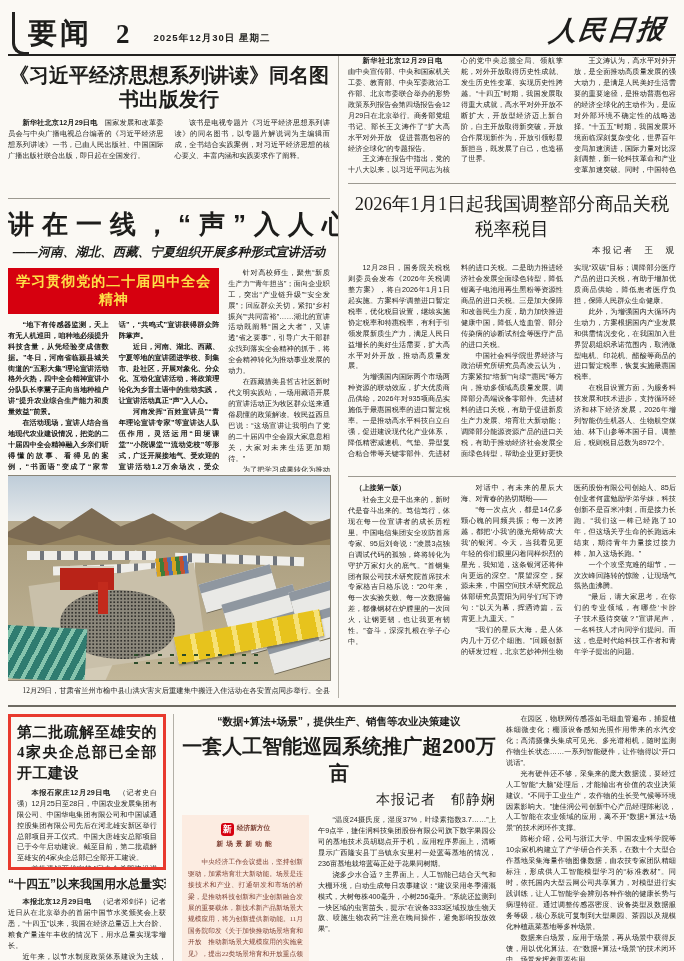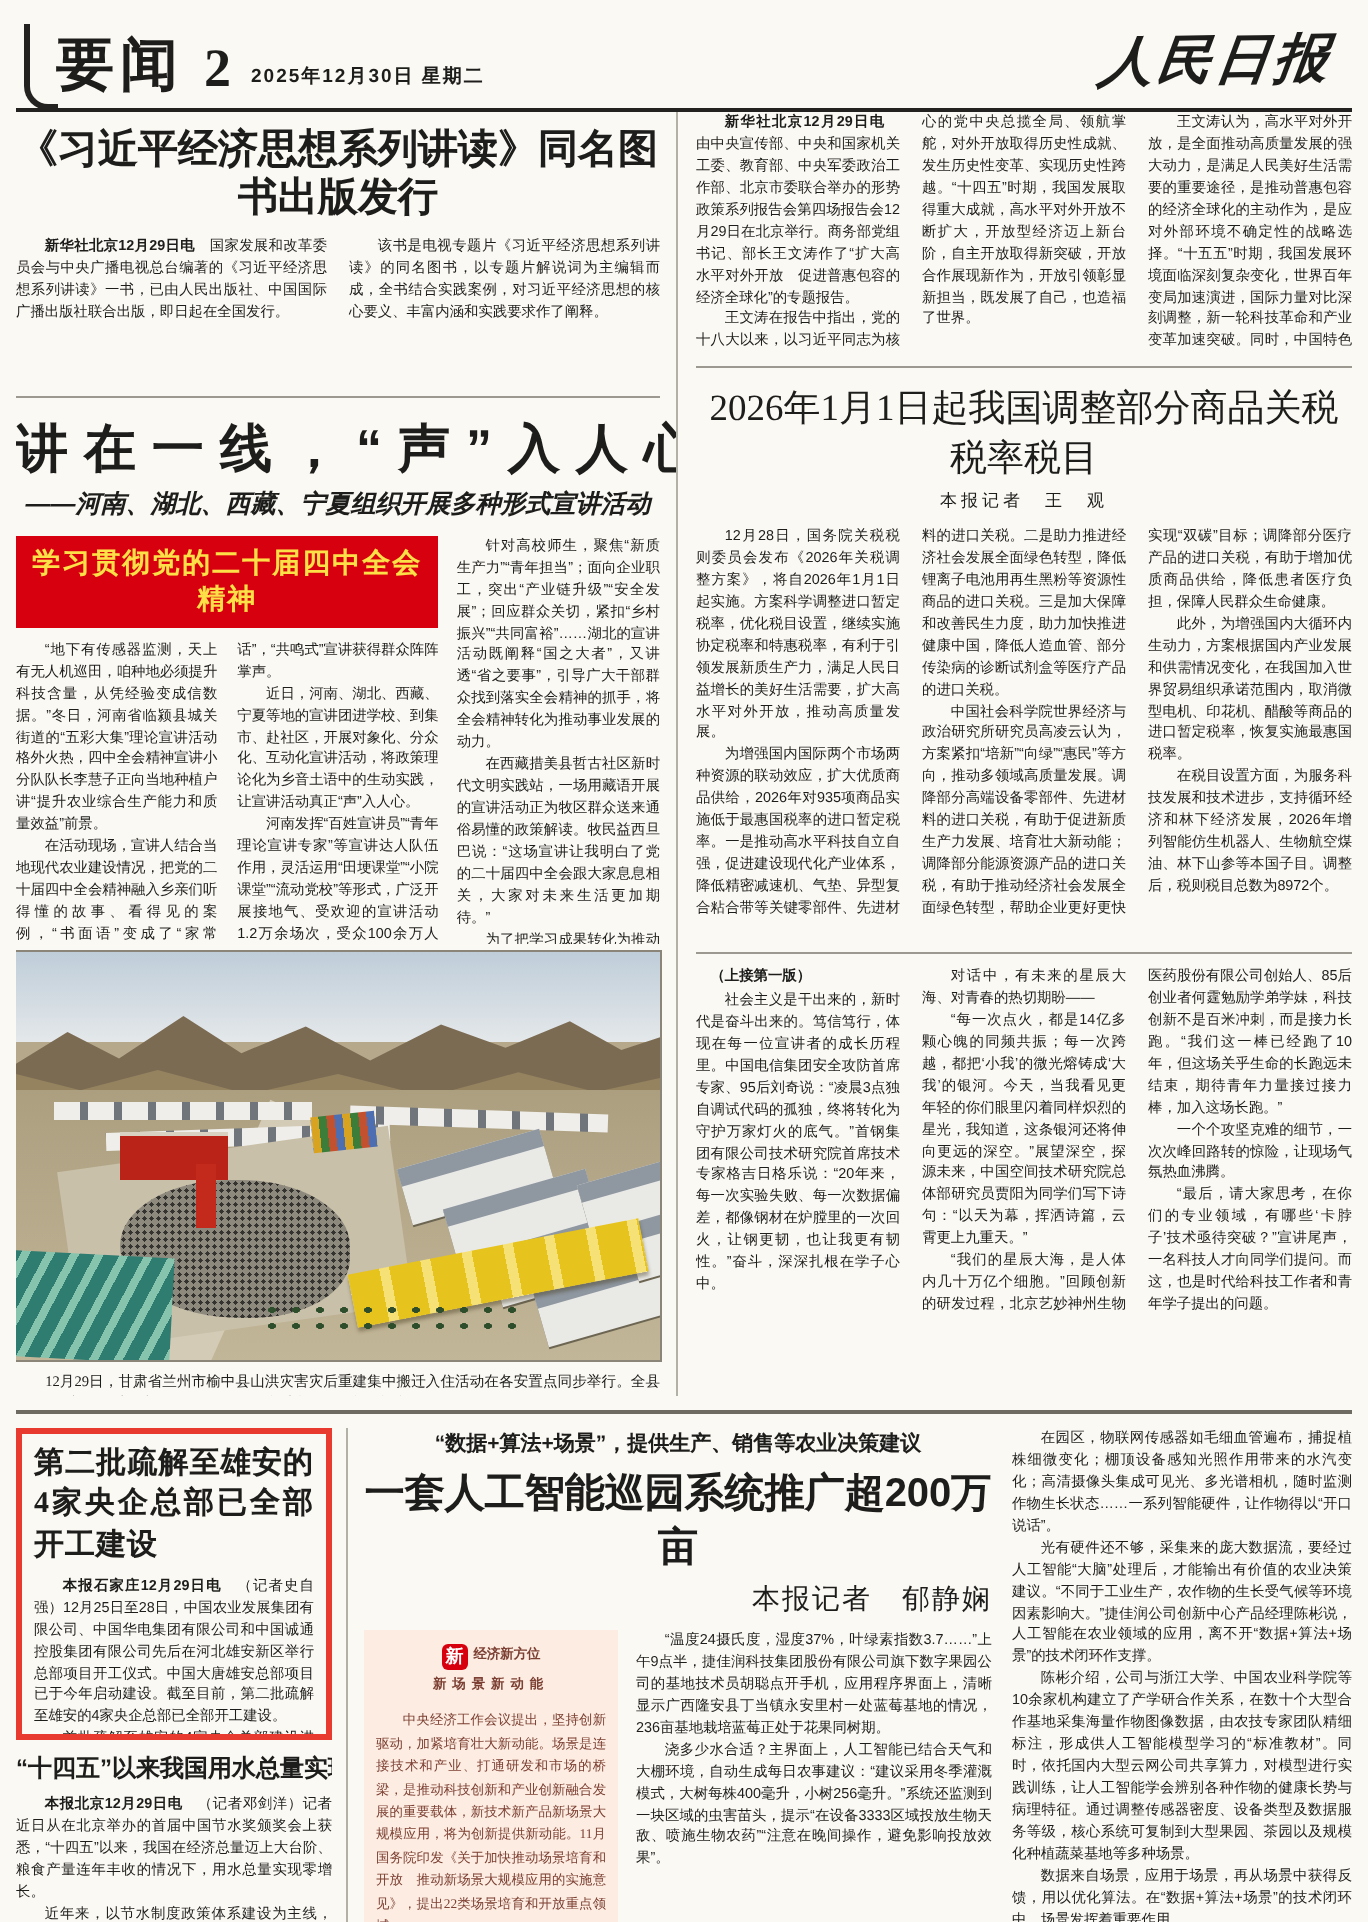--- a/index.html
+++ b/index.html
@@ -10,21 +10,21 @@
     font-family:"Liberation Sans","DejaVu Sans",sans-serif;
     color:#1d1d1b;
   }
   
   .masthead { position:relative; height:50px; border-bottom:2px solid #232220;
     display:flex; align-items:flex-end; justify-content:space-between;
     padding:0 4px 6px 20px; box-sizing:border-box; }
   .mast-bracket { position:absolute; left:4px; top:6px; width:14px; height:40px;
     border-left:3px solid #232220; border-bottom:3px solid #232220;
     border-bottom-left-radius:12px; }
-  .mast-left { display:flex; align-items:flex-end; gap:10px; }
+  .mast-left { display:flex; align-items:flex-end; gap:24px; }
   .section-title { font-size:29px; font-weight:900; letter-spacing:3px; line-height:1; }
   .page-number { font-size:27px; font-weight:900; line-height:1;
     font-family:"Liberation Serif","DejaVu Serif",serif; }
   .mast-date { font-size:9.5px; font-weight:700; padding-bottom:3px; letter-spacing:1px; }
   .paper-name { font-size:27px; font-weight:900; letter-spacing:2px;
     font-family:"DejaVu Serif","Liberation Serif",serif; font-style:italic;
     transform:skewX(-8deg) rotate(-1deg); padding-right:6px; }
   
   p { margin:0; text-indent:2em; text-align:justify; font-size:7.2px; line-height:1.52; }
   .rule { border:0; border-top:1px solid #9c9990; margin:6px 0; }
@@ -40,21 +40,21 @@
   .cols3 { column-count:3; column-gap:11px; overflow:hidden; }
   .meeting-body { height:121px; }
   
   .lecture-title { font-size:26px; font-weight:900; text-align:center;
     letter-spacing:8px; margin:8px 0 2px; white-space:nowrap; }
   .lecture-sub { font-size:12.5px; font-weight:700; text-align:center; margin:0 0 7px;font-style:italic; }
   .lecture-cols { display:flex; height:204px; overflow:hidden; }
   .lec-left { width:212px; }
   .banner { background:#d6000f; color:#fde047; font-weight:900; font-size:14px;
     text-align:center; padding:5px 2px; margin:0 0 6px; letter-spacing:1px; }
-  .lec-left-cols { column-count:2; column-gap:10px; height:168px; overflow:hidden; }
+  .lec-left-cols { column-count:2; column-gap:10px; height:168px; overflow:hidden;font-weight:bold; }
   .lec-col3 { width:102px; margin-left:9px; overflow:hidden; }
   
   .photo-fig { margin:4px 0 0; }
   .photo { position:relative; width:100%; height:204px; overflow:hidden;
     background:#b5a88b; outline:1px solid #8a8578; }
   .ph-sky { position:absolute; left:0; top:0; width:100%; height:22%;
     background:linear-gradient(#bfcdd9,#e4e8ea); }
   .ph-mtn-far { position:absolute; left:0; top:8%; width:100%; height:26%;
     background:#7c6b53;
     clip-path:polygon(0 75%,8% 45%,16% 70%,26% 30%,35% 65%,45% 40%,55% 72%,66% 38%,76% 60%,86% 35%,94% 62%,100% 50%,100% 100%,0 100%); }
@@ -86,21 +86,21 @@
     transform:rotate(3deg); }
   .ph-road { position:absolute; left:30%; top:36%; width:8%; height:70%;
     background:#d3cbb6; transform:rotate(24deg); }
   .ph-trees { position:absolute; left:38%; top:86%; width:40%; height:8%;
     background-image:radial-gradient(#2e4d2a 2px,transparent 2.2px); background-size:12px 8px; }
   .caption { margin-top:5px; font-family:"Liberation Serif","DejaVu Serif",serif; }
   .caption p { font-size:7.3px; line-height:1.6; }
   
   .tariff-title { font-size:18.5px; font-weight:400; text-align:center;
     font-family:"Liberation Serif","DejaVu Serif",serif; margin:7px 0 4px; }
-  .byline { font-size:8.5px; text-align:center; letter-spacing:2px; margin:0 0 6px; }
+  .byline { font-size:8.5px; text-align:right; letter-spacing:2px; margin:0 0 6px; }
   .tariff-body { height:207px; }
   .cont-body { height:176px; }
   .cont-label { font-weight:900; text-indent:1em; margin-bottom:1px; }
   
   .bottom-band { display:flex; border-top:2px solid #6e6b62; margin-top:7px;
     padding-top:7px; height:252px; overflow:hidden; }
   .b-left { width:166px; padding-right:7px; border-right:1px solid #b3b0a7;
     box-sizing:border-box; overflow:hidden; }
   .red-box { border:3px solid #e83a2e; padding:5px 6px; height:156px;
     overflow:hidden; box-sizing:border-box; }

